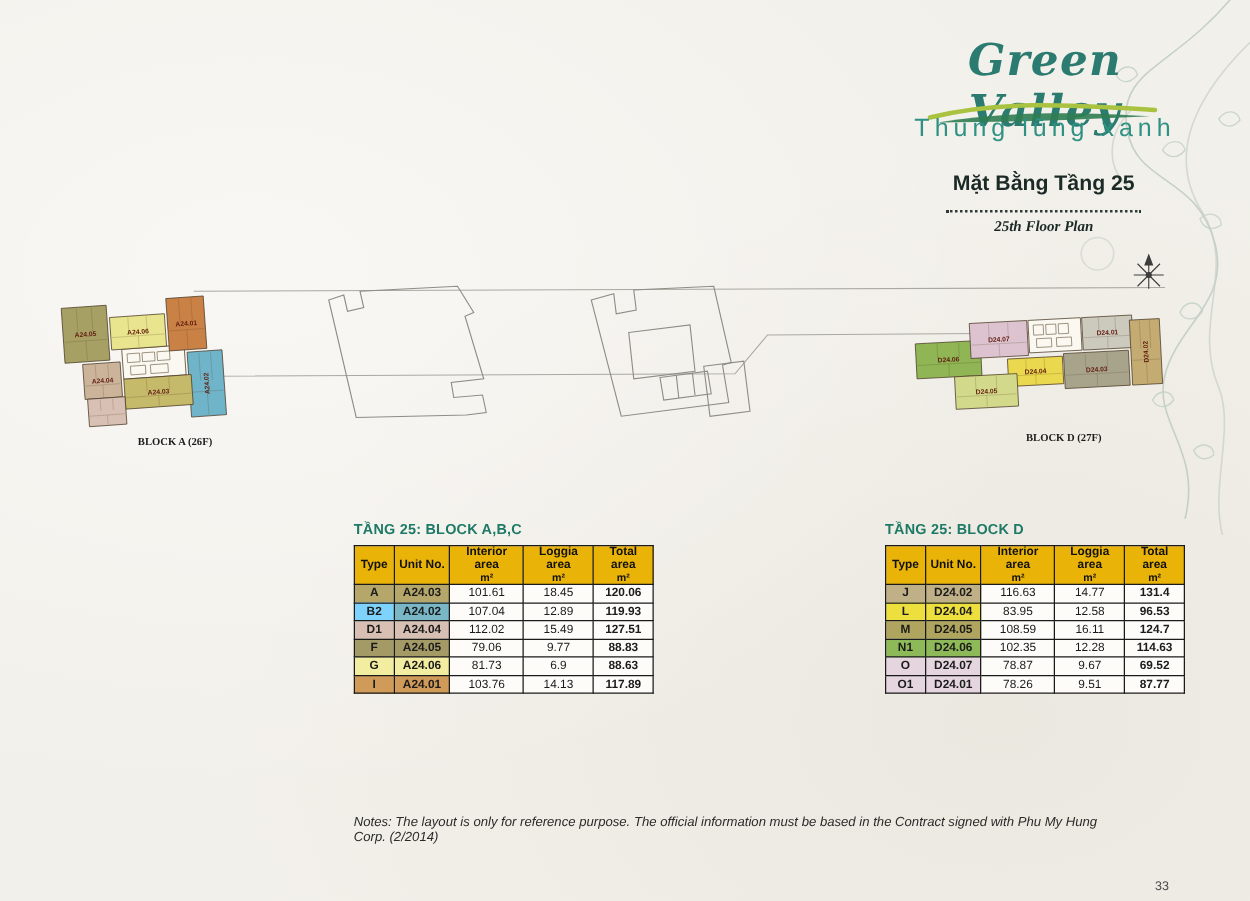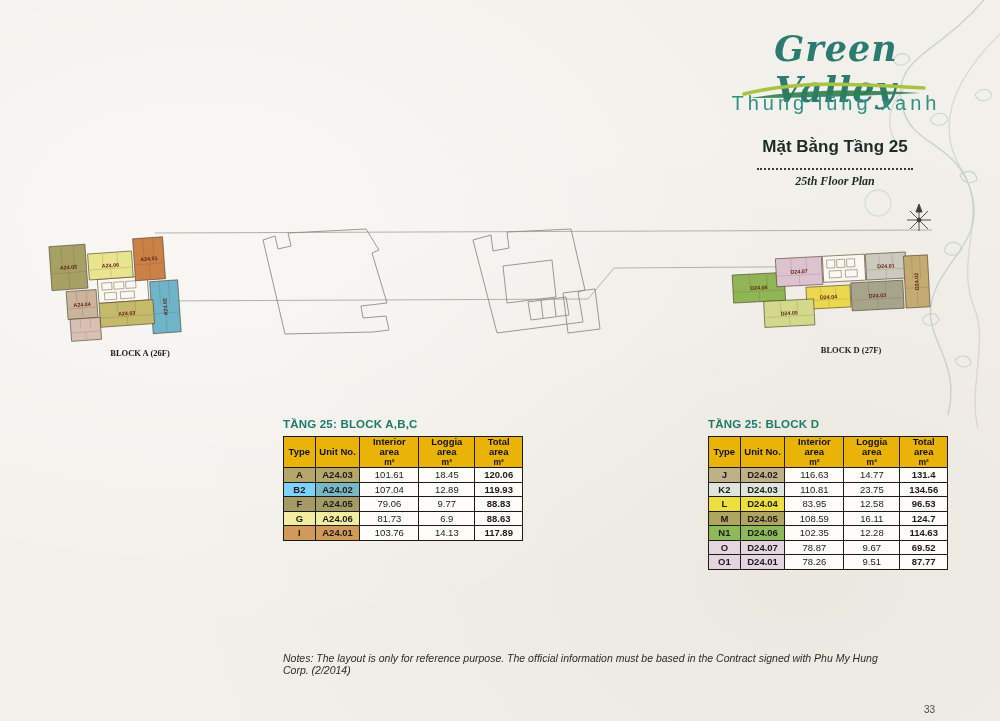--- a/index.html
+++ b/index.html
@@ -209,20 +209,27 @@
             <td class="c-tot">120.06</td>
           </tr>
           <tr>
             <td class="c-type" style="background: #7dd3fc;">B2</td>
             <td class="c-unit" style="background: rgb(121, 183, 198);">A24.02</td>
             <td class="c-int">107.04</td>
             <td class="c-log">12.89</td>
             <td class="c-tot">119.93</td>
           </tr>
           <tr>
+            <td class="c-type" style="background: rgb(215, 191, 179);">D1</td>
+            <td class="c-unit" style="background: rgb(215, 191, 179);">A24.04</td>
+            <td class="c-int">112.02</td>
+            <td class="c-log">15.49</td>
+            <td class="c-tot">127.51</td>
+          </tr>
+          <tr>
             <td class="c-type" style="background: rgb(164, 154, 102);">F</td>
             <td class="c-unit" style="background: rgb(164, 154, 102);">A24.05</td>
             <td class="c-int">79.06</td>
             <td class="c-log">9.77</td>
             <td class="c-tot">88.83</td>
           </tr>
           <tr>
             <td class="c-type" style="background: rgb(242, 237, 160);">G</td>
             <td class="c-unit" style="background: rgb(242, 237, 160);">A24.06</td>
             <td class="c-int">81.73</td>
@@ -267,27 +274,20 @@
         </thead>
       <tbody>
           <tr>
             <td class="c-type" style="background: rgb(192, 176, 135);">J</td>
             <td class="c-unit" style="background: rgb(192, 176, 135);">D24.02</td>
             <td class="c-int">116.63</td>
             <td class="c-log">14.77</td>
             <td class="c-tot">131.4</td>
           </tr>
           <tr>
-            <td class="c-type" style="background: rgb(223, 229, 220);">K2</td>
-            <td class="c-unit" style="background: rgb(223, 229, 220);">D24.03</td>
-            <td class="c-int">110.81</td>
-            <td class="c-log">23.75</td>
-            <td class="c-tot">134.56</td>
-          </tr>
-          <tr>
             <td class="c-type" style="background: rgb(236, 223, 62);">L</td>
             <td class="c-unit" style="background: rgb(236, 223, 62);">D24.04</td>
             <td class="c-int">83.95</td>
             <td class="c-log">12.58</td>
             <td class="c-tot">96.53</td>
           </tr>
           <tr>
             <td class="c-type" style="background: rgb(176, 165, 94);">M</td>
             <td class="c-unit" style="background: rgb(176, 165, 94);">D24.05</td>
             <td class="c-int">108.59</td>

